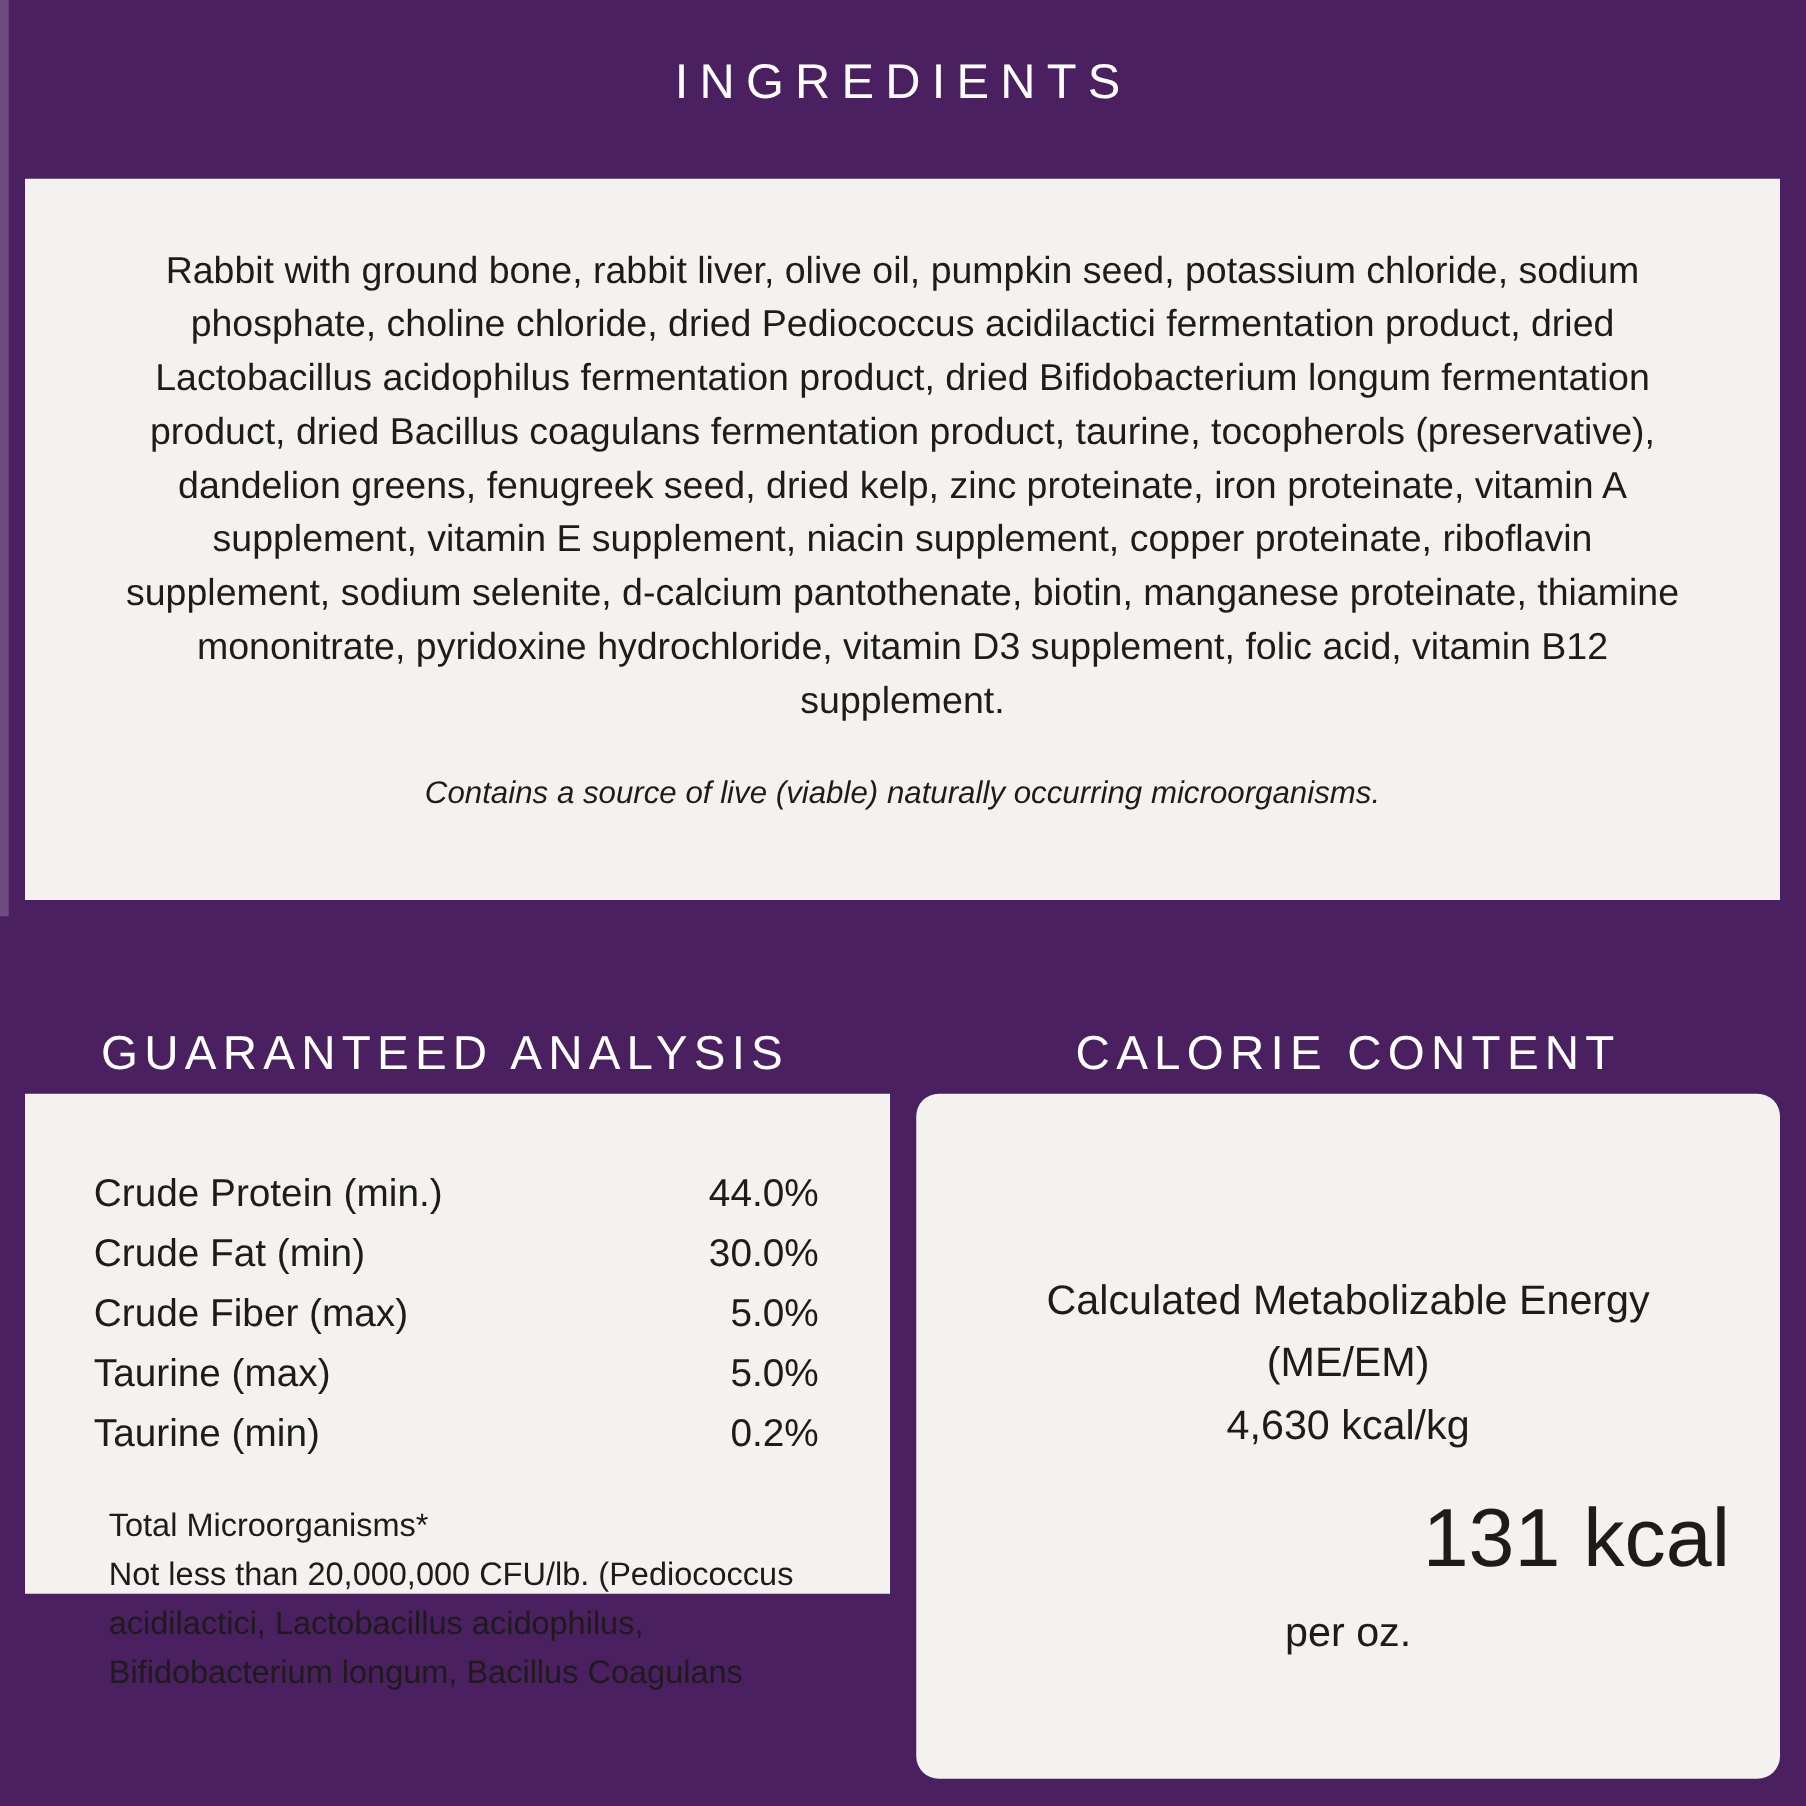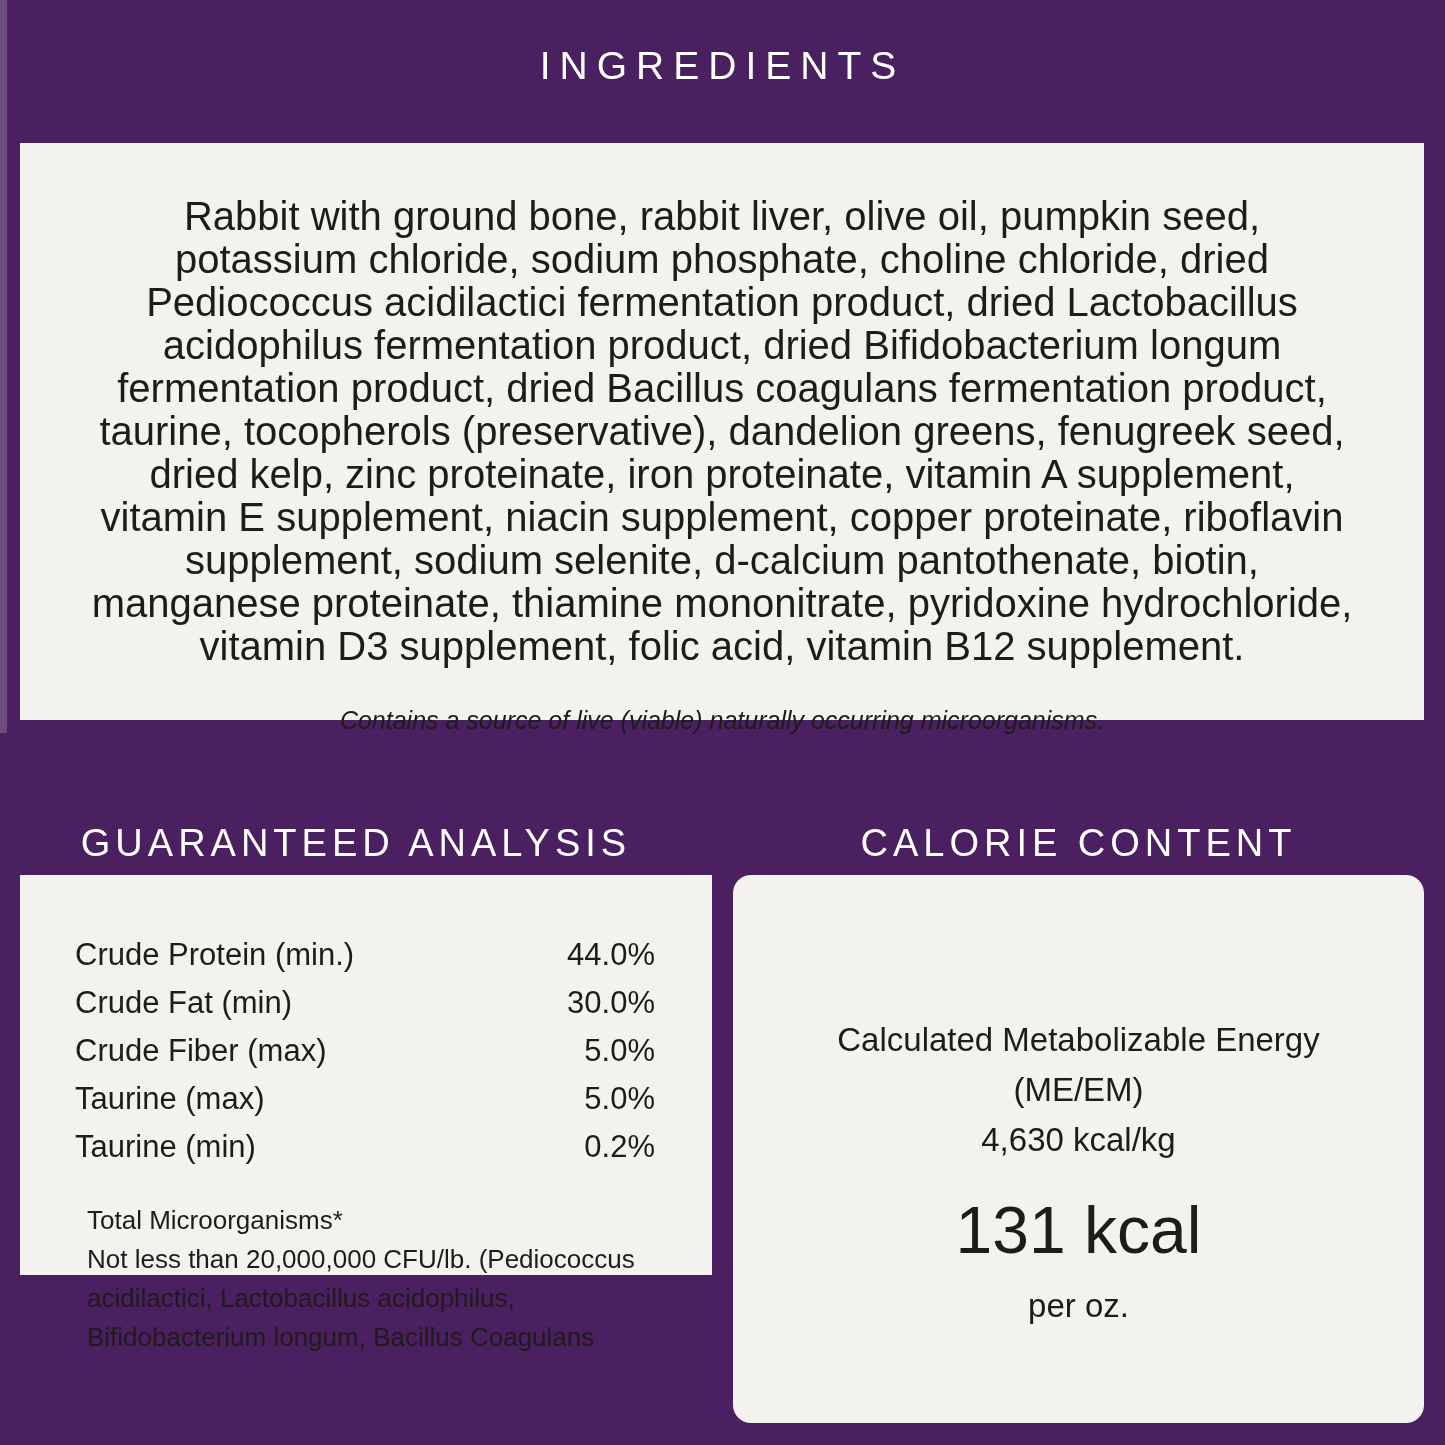--- a/index.html
+++ b/index.html
@@ -34,21 +34,21 @@
     position:absolute;
     background:var(--panel);
   }
   .ingredients-panel{
     left:20px;top:143px;width:1404px;height:577px;
     padding:52px 70px 0 70px;
   }
   .ingredients-text{
     max-width:1262px;margin:0 auto;
     text-align:center;
-    font-size:40px;
+    font-size:30px;
     line-height:43px;
   }
   .ingredients-note{
     margin-top:38px;
     text-align:center;
     font-style:italic;
     font-size:25px;
   }
   .section-headers{
     position:absolute;left:0;top:822px;width:1445px;
@@ -94,20 +94,21 @@
   }
   .cal-line{
     max-width:520px;margin:0 auto;
     font-size:33px;
     line-height:50px;
   }
   .cal-big{
     margin-top:28px;
     font-size:66px;
     line-height:74px;
+    text-align:right;
   }
   .cal-per{
     font-size:33px;
     line-height:46px;
     margin-top:16px;
   }
 </style>
 </head>
 <body>
 

